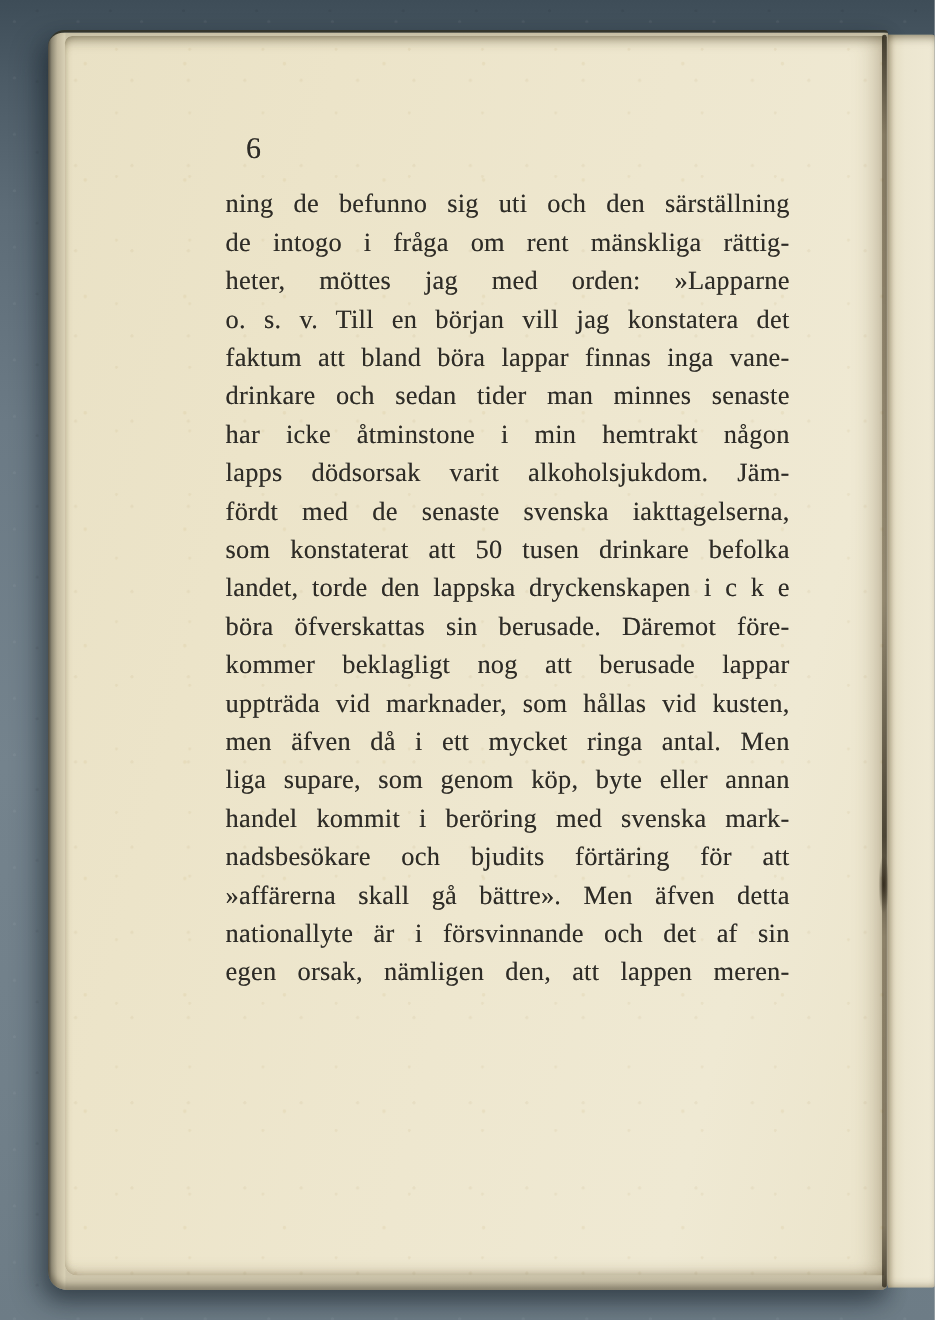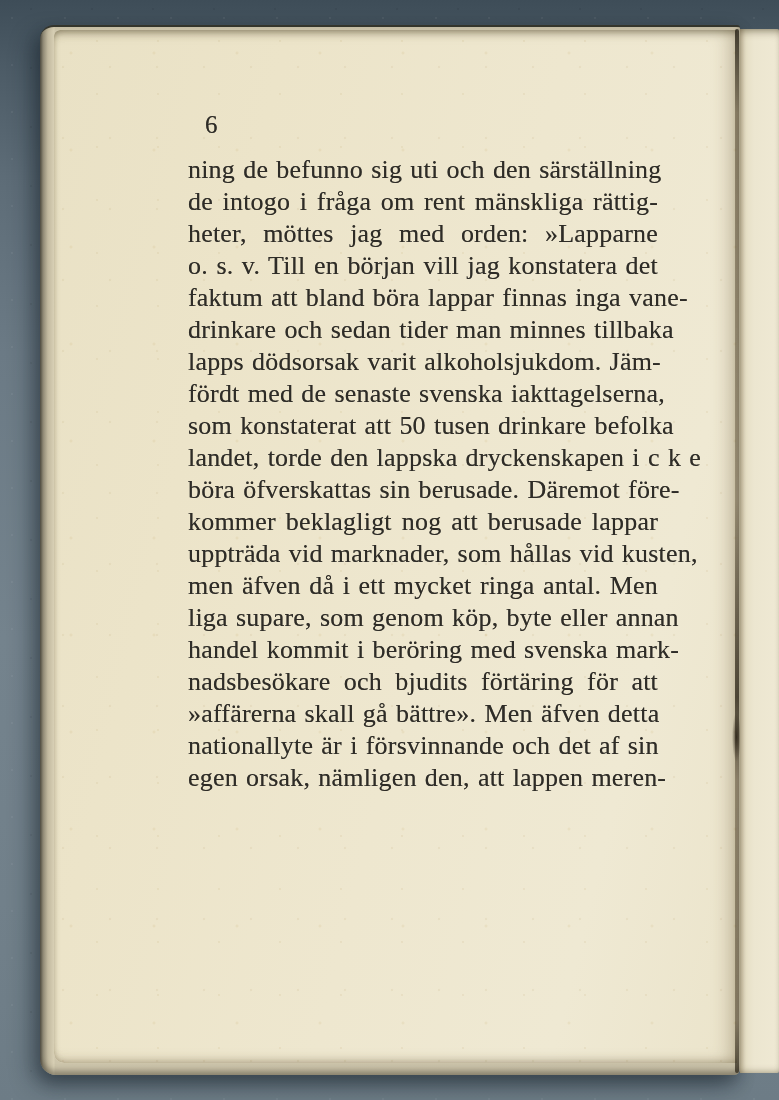--- a/index.html
+++ b/index.html
@@ -77,21 +77,21 @@
   
   .body-text {
     position: absolute;
     left: 134px;
     top: 124px;
     width: 470px;
   }
   .line {
     height: 32px;
     line-height: 32px;
-    font-size: 26px;
+    font-size: 22px;
     letter-spacing: 0.2px;
     word-spacing: 1.5px;
     white-space: nowrap;
     text-align: justify;
     text-align-last: justify;
     text-shadow: 0 0 0.5px rgba(46, 44, 39, 0.55);
   }
 
   
   .gutter {
@@ -144,21 +144,22 @@
 
     <div class="left-page">
       <div class="page-number">6</div>
 
       <div class="body-text">
         <div class="line">ning de befunno sig uti och den särställning</div>
         <div class="line">de intogo i fråga om rent mänskliga rättig-</div>
         <div class="line">heter, möttes jag med orden: »Lapparne</div>
         <div class="line">o. s. v. Till en början vill jag konstatera det</div>
         <div class="line">faktum att bland böra lappar finnas inga vane-</div>
-        <div class="line">drinkare och sedan tider man minnes tillbaka</div>
+        <div class="line">drinkare och sedan tider man minnes senaste</div>
+        <div class="line">har icke åtminstone i min hemtrakt någon</div>
         <div class="line">lapps dödsorsak varit alkoholsjukdom. Jäm-</div>
         <div class="line">fördt med de senaste svenska iakttagelserna,</div>
         <div class="line">som konstaterat att 50 tusen drinkare befolka</div>
         <div class="line">landet, torde den lappska dryckenskapen i c k e</div>
         <div class="line">böra öfverskattas sin berusade. Däremot före-</div>
         <div class="line">kommer beklagligt nog att berusade lappar</div>
         <div class="line">uppträda vid marknader, som hållas vid kusten,</div>
         <div class="line">men äfven då i ett mycket ringa antal. Men</div>
         <div class="line">liga supare, som genom köp, byte eller annan</div>
         <div class="line">handel kommit i beröring med svenska mark-</div>

